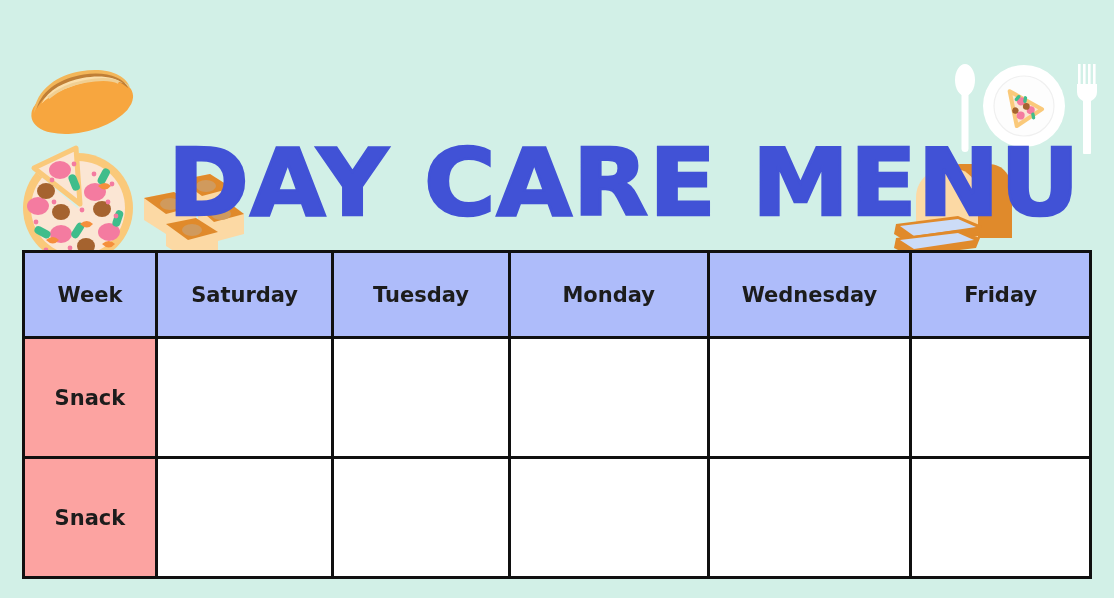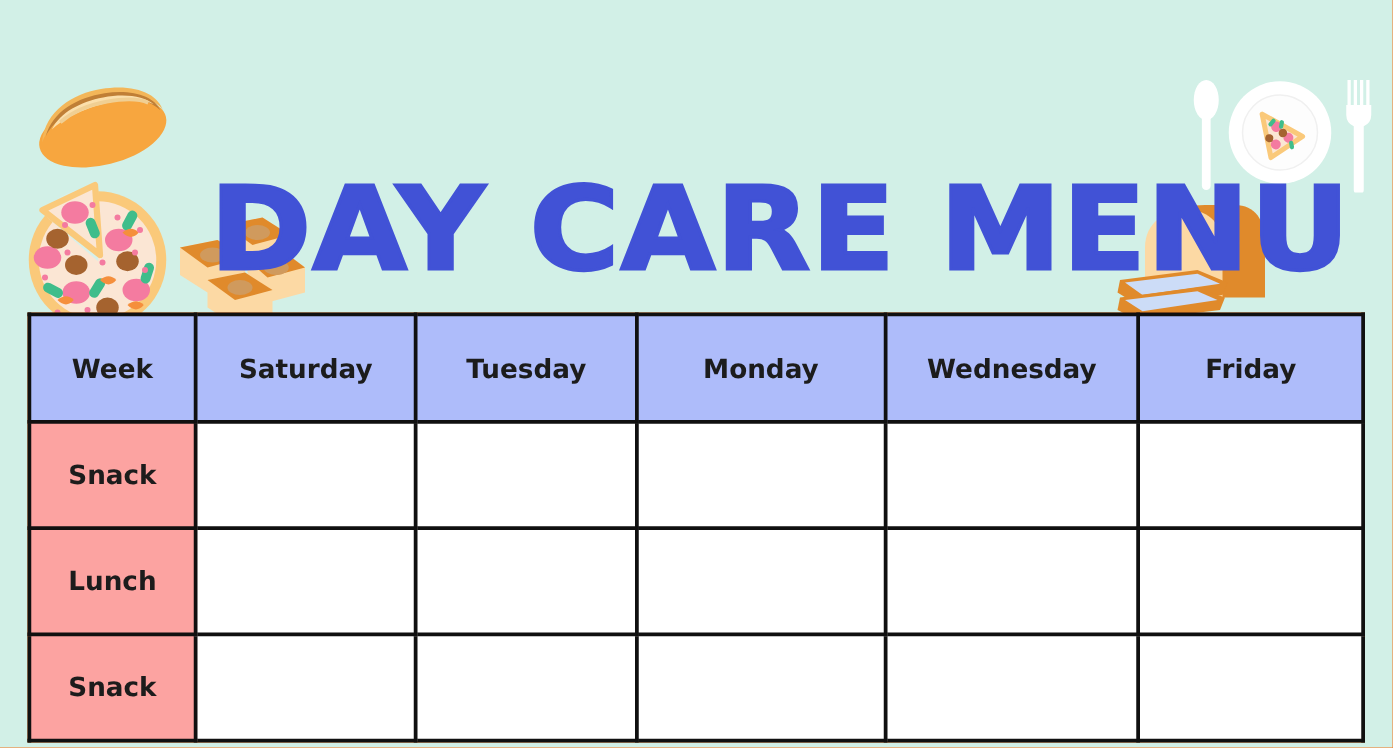--- a/index.html
+++ b/index.html
@@ -50,21 +50,21 @@
     left: 22px;
     top: 250px;
     width: 1070px;
     height: 329px;
   }
   table#menu-table {
     border-collapse: collapse;
     table-layout: fixed;
     width: 1070px;
     height: 329px;
-    background: #f97316;
+    background: #a3a3a3;
   }
   table#menu-table td, table#menu-table th {
     border: 3px solid #101010;
     padding: 0;
     text-align: center;
     vertical-align: middle;
     font-family: "DejaVu Sans", sans-serif;
     font-weight: 700;
     font-size: 21px;
     color: #1c1c1c;
@@ -231,28 +231,20 @@
     <tbody>
       <tr>
         <td class="rowlabel">Snack</td>
         <td></td>
         <td></td>
         <td></td>
         <td></td>
         <td></td>
       </tr>
       <tr>
-        <td class="rowlabel">Lunch</td>
-        <td></td>
-        <td></td>
-        <td></td>
-        <td></td>
-        <td></td>
-      </tr>
-      <tr>
         <td class="rowlabel">Snack</td>
         <td></td>
         <td></td>
         <td></td>
         <td></td>
         <td></td>
       </tr>
     </tbody>
   </table>
 </div>

